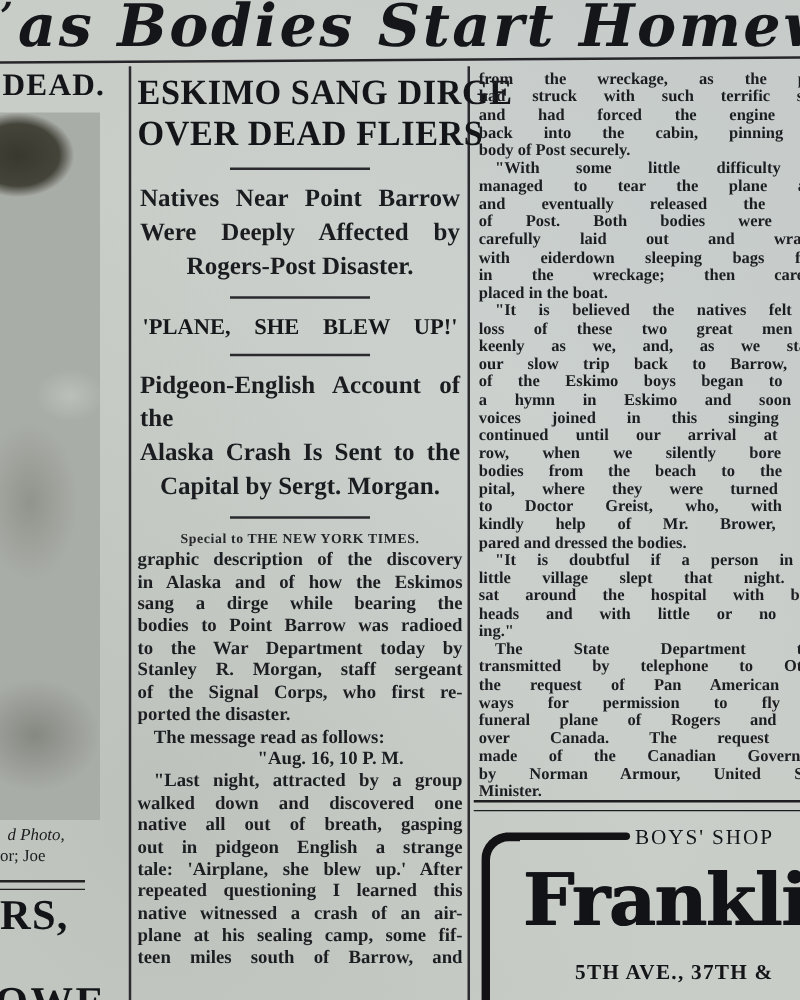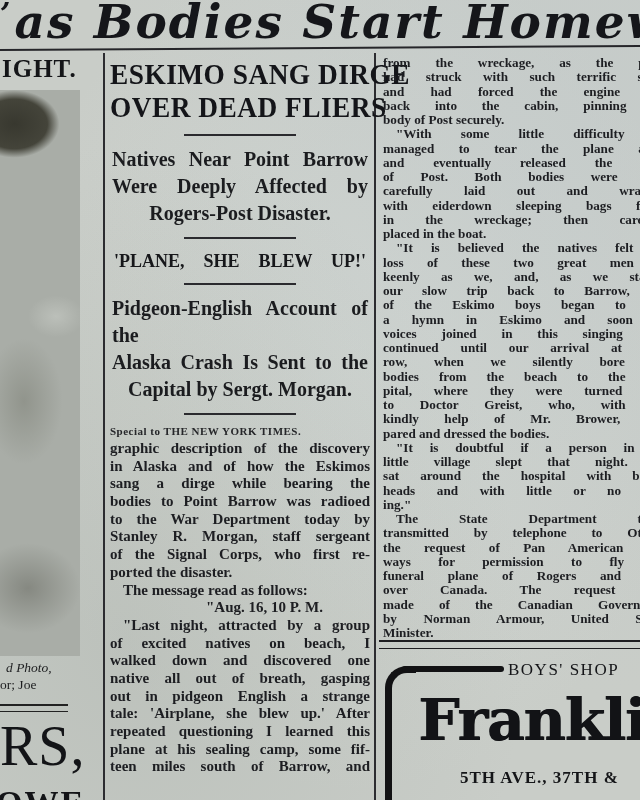--- a/index.html
+++ b/index.html
@@ -29,32 +29,32 @@
     background:
       radial-gradient(ellipse 60px 45px at 18% 6%, #38382f 0%, #44443a 55%, transparent 75%),
       radial-gradient(ellipse 55px 90px at 30% 55%, rgba(125,128,118,.55), transparent 70%),
       radial-gradient(ellipse 70px 60px at 35% 88%, rgba(110,112,104,.6), transparent 75%),
       radial-gradient(ellipse 40px 30px at 70% 40%, rgba(200,204,198,.6), transparent 70%),
       #a9ada7;}
   .photo-caption{position:absolute;left:0;width:92px;font-weight:normal;font-size:13.5px;line-height:16px;color:#1c1d1f;}
   .cap1{top:660px;left:6px;font-style:italic;}
   .cap2{top:677px;left:0;}
   .lc-dblrule{position:absolute;top:704px;left:0;width:68px;height:5px;border-top:2px solid #222;border-bottom:1.5px solid #222;}
-  .lc-big{position:absolute;top:714px;left:0;font-weight:normal;font-size:56px;letter-spacing:1px;color:#131417;}
+  .lc-big{position:absolute;top:714px;left:0;font-weight:bold;font-size:34px;letter-spacing:1px;color:#131417;}
   .lc-bottom{position:absolute;top:784px;left:-4px;font-weight:bold;font-size:34px;letter-spacing:2px;color:#131417;}
   
   .center-col{position:absolute;left:110px;top:58px;width:260px;}
   .art-headline{font-weight:bold;font-size:28.5px;line-height:33px;letter-spacing:.5px;color:#141519;
     transform:scaleX(.96);transform-origin:left top;white-space:nowrap;}
   .art-headline .h2{text-align:right;padding-right:6px;}
   .divider{width:112px;height:2px;background:#2a2a2e;margin:10px auto 10px auto;}
   .deck{font-weight:bold;font-size:20px;line-height:27px;color:#1b1c1f;padding:0 2px;font-family:Liberation Serif, serif;}
   .pullquote{font-weight:bold;font-size:18px;line-height:24px;color:#16171a;padding:0 4px;
     text-align:justify;text-align-last:justify;}
-  .dateline{text-align:left;font-size:11px;font-weight:bold;letter-spacing:.5px;margin-top:2px;color:#26272a;}
+  .dateline{text-align:center;font-size:11px;font-weight:bold;letter-spacing:.5px;margin-top:2px;color:#26272a;}
   .body-lines{margin-top:3px;font-weight:bold;font-size:15px;color:#1d1e22;}
   .body-lines .line{line-height:17.7px;height:17.7px;overflow:visible;white-space:nowrap;}
   
   .right-col{position:absolute;left:383px;top:56px;width:286px;font-weight:bold;font-size:13.2px;color:#1d1e22;}
   .right-col .line{line-height:14.25px;height:14.25px;white-space:nowrap;}
   .jus{text-align:justify;text-align-last:justify;white-space:normal !important;}
   .ctr{text-align:center;}
   .ind{text-indent:13px;}
   .ind2{text-indent:96px;}
   .rc-dblrule{position:absolute;left:379px;top:640px;width:261px;height:6px;border-top:2.5px solid #1d1d20;border-bottom:1.5px solid #1d1d20;}
@@ -73,21 +73,21 @@
 <div class="page">
 
   <div class="banner">
     <span class="banner-frag">’</span><span>as Bodies Start Homew</span>
   </div>
   <div class="banner-rule"></div>
 
   <div class="vrule vrule1"></div>
   <div class="vrule vrule2"></div>
 
-  <div class="lc-headline">IGHT.</div>
+  <div class="lc-headline">DEAD.</div>
   <div class="photo"></div>
   <div class="photo-caption cap1">d Photo,</div>
   <div class="photo-caption cap2">or; Joe</div>
   <div class="lc-dblrule"></div>
   <div class="lc-big">RS,</div>
   <div class="lc-bottom">OWE</div>
 
   <div class="center-col">
     <div class="art-headline">
       <div class="h1">ESKIMO SANG DIRGE</div>
@@ -114,26 +114,26 @@
         <div class="line jus">in Alaska and of how the Eskimos</div>
         <div class="line jus">sang a dirge while bearing the</div>
         <div class="line jus">bodies to Point Barrow was radioed</div>
         <div class="line jus">to the War Department today by</div>
         <div class="line jus">Stanley R. Morgan, staff sergeant</div>
         <div class="line jus">of the Signal Corps, who first re-</div>
         <div class="line">ported the disaster.</div>
         <div class="line ind">The message read as follows:</div>
         <div class="line ind2">"Aug. 16, 10 P. M.</div>
         <div class="line jus ind">"Last night, attracted by a group</div>
-        <div class="line jus">of excited natives on beach, I</div>
         <div class="line jus">walked down and discovered one</div>
         <div class="line jus">native all out of breath, gasping</div>
         <div class="line jus">out in pidgeon English a strange</div>
         <div class="line jus">tale: 'Airplane, she blew up.' After</div>
         <div class="line jus">repeated questioning I learned this</div>
+        <div class="line jus">native witnessed a crash of an air-</div>
         <div class="line jus">plane at his sealing camp, some fif-</div>
         <div class="line jus">teen miles south of Barrow, and</div>
       </div>
   </div>
 
   <div class="right-col">
       <div class="line jus">from the wreckage, as the plane</div>
       <div class="line jus">had struck with such terrific speed</div>
       <div class="line jus">and had forced the engine well</div>
       <div class="line jus">back into the cabin, pinning the</div>

